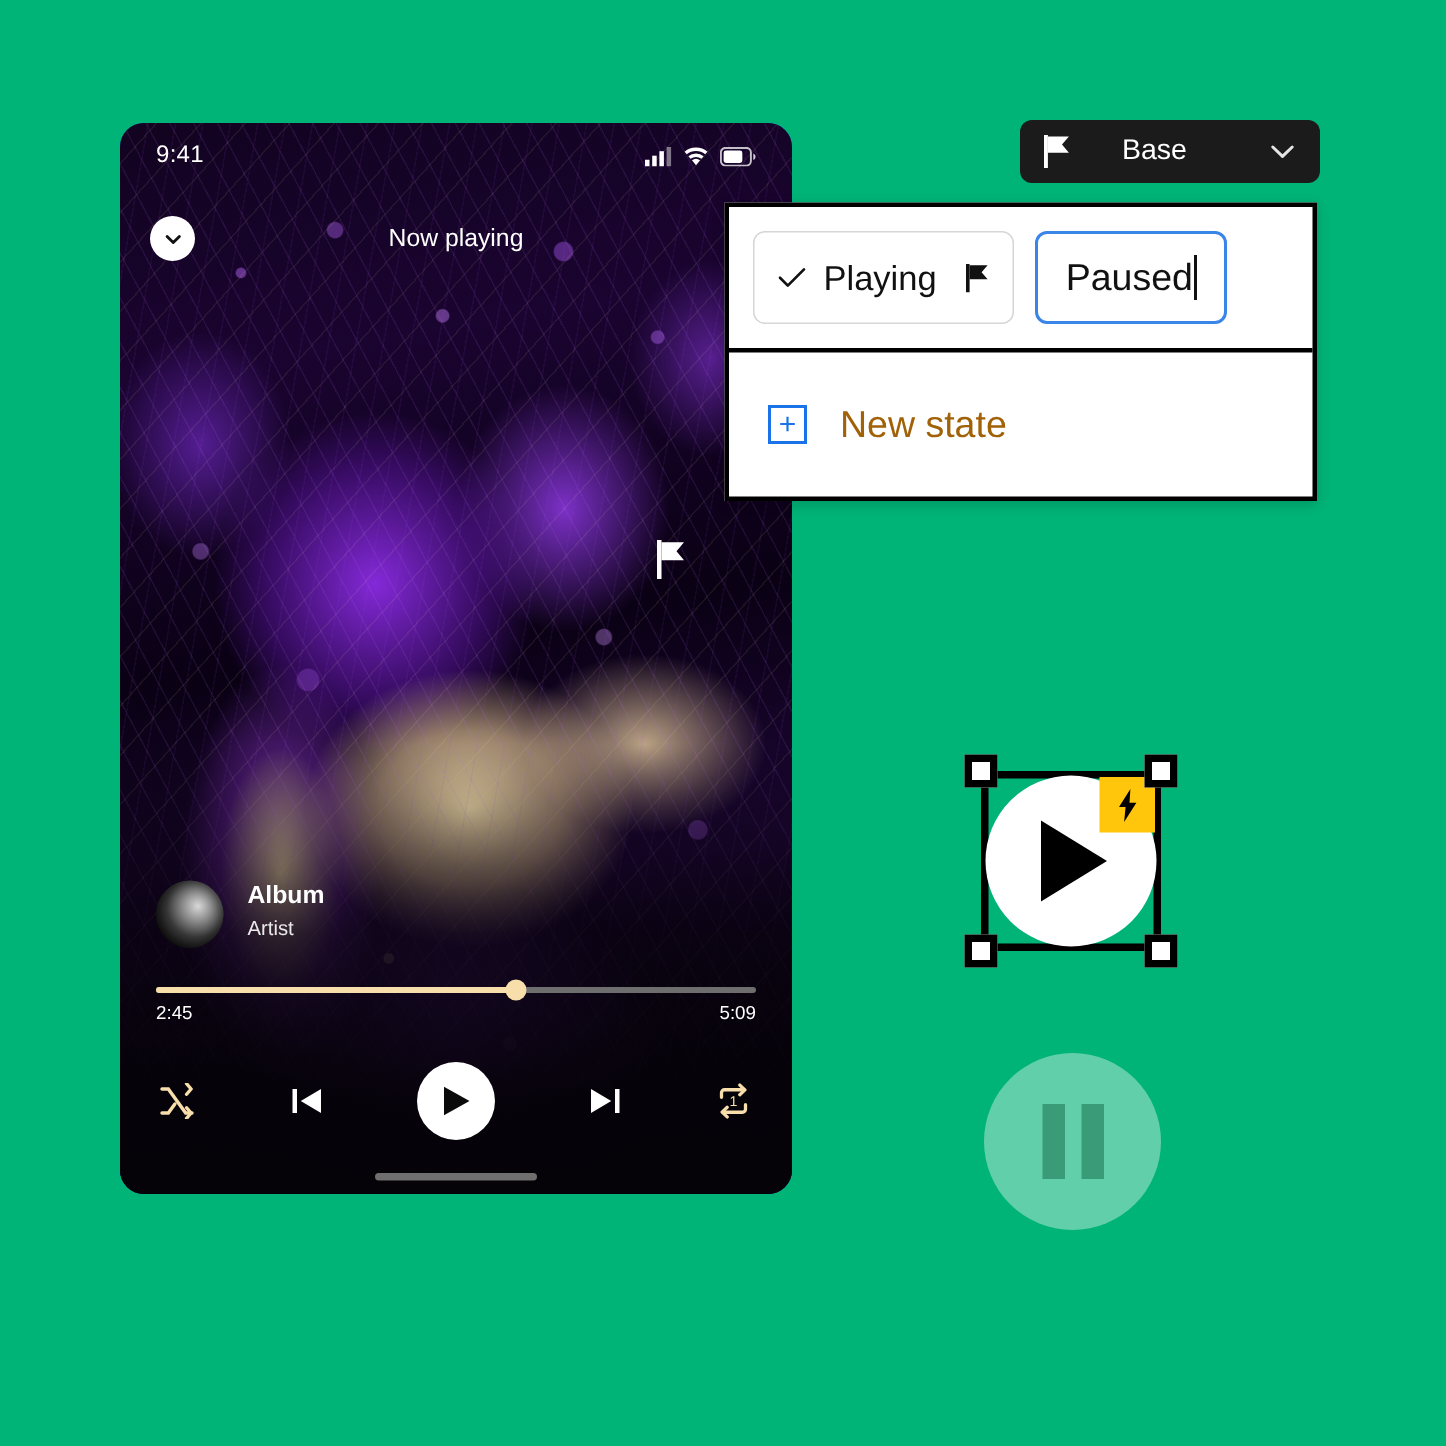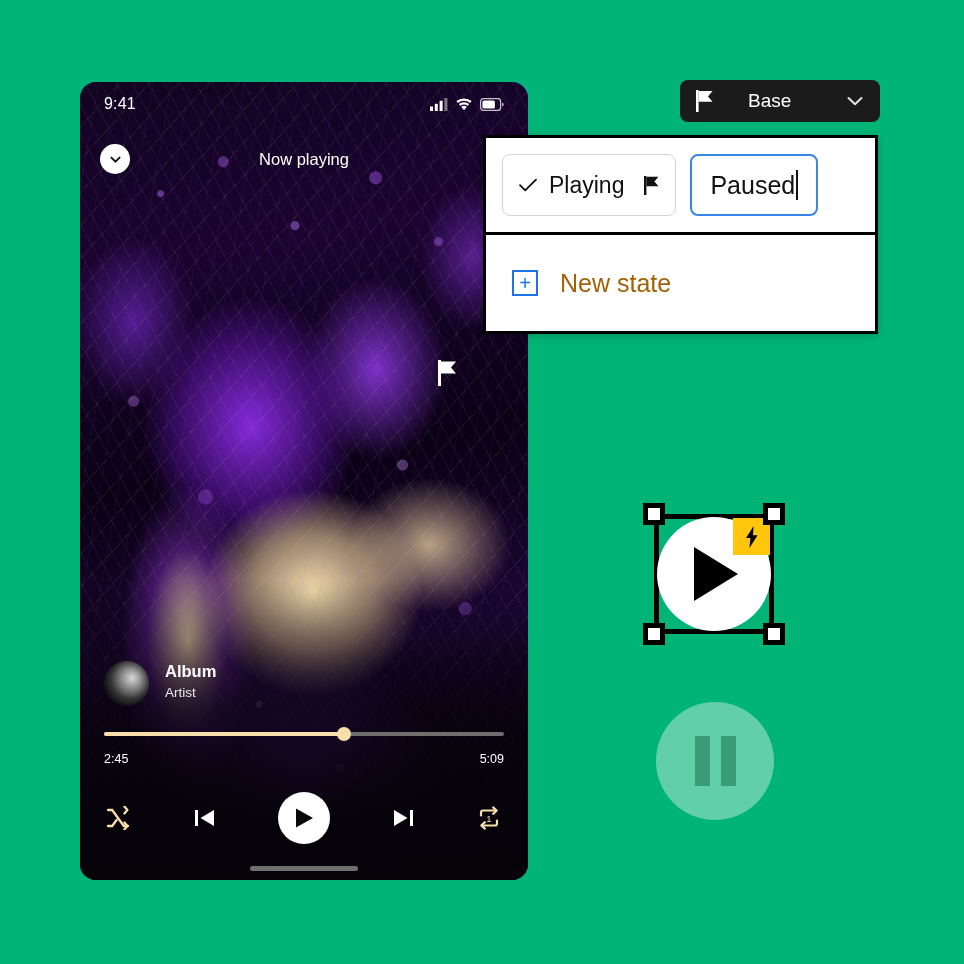--- a/index.html
+++ b/index.html
@@ -7,21 +7,21 @@
     width: 964px; height: 964px;
     font-family: "Liberation Sans", sans-serif;
     background: #00b377;
     overflow: hidden;
   }
   .canvas { position: relative; width: 964px; height: 964px; background: #00b377; }
 
   
   .phone {
     position: absolute; left: 80px; top: 82px;
-    width: 448px; height: 798px;
+    width: 448px; height: 714px;
     background: #1d4ed8;
     border-radius: 16px;
     overflow: hidden;
   }
   .art {
     position: absolute; inset: 0;
     background:
       radial-gradient(ellipse 34% 18% at 52% 64%, rgba(255,233,178,.95) 0%, rgba(255,225,160,.55) 40%, rgba(0,0,0,0) 72%),
       radial-gradient(ellipse 20% 26% at 24% 70%, rgba(255,231,175,.85) 0%, rgba(160,60,230,.35) 45%, rgba(0,0,0,0) 75%),
       radial-gradient(ellipse 26% 12% at 78% 58%, rgba(255,228,170,.7) 0%, rgba(0,0,0,0) 70%),
@@ -101,21 +101,21 @@
 
   .progress-wrap { padding-bottom: 4px; }
   .progress-track {
     position: relative; height: 4px; border-radius: 2px; background: #6e6e6e; cursor: pointer;
   }
   .progress-fill { position: absolute; left: 0; top: 0; bottom: 0; border-radius: 2px; background: #f7deab; }
   .progress-thumb {
     position: absolute; top: 50%; width: 14px; height: 14px; border-radius: 50%;
     background: #f7deab; transform: translate(-50%, -50%); cursor: grab;
   }
-  .times { display: flex; justify-content: space-between; margin-top: 16px; }
+  .times { display: flex; justify-content: space-between; margin-top: 6px; }
   .times span { color: #fff; font-size: 12.5px; }
 
   .controls {
     display: flex; align-items: center; justify-content: space-between;
     padding: 22px 2px 0;
   }
   .ctrl { cursor: pointer; display: flex; align-items: center; justify-content: center; }
   .play-big {
     width: 52px; height: 52px; border-radius: 50%; background: #fff;
     display: flex; align-items: center; justify-content: center; cursor: pointer;

